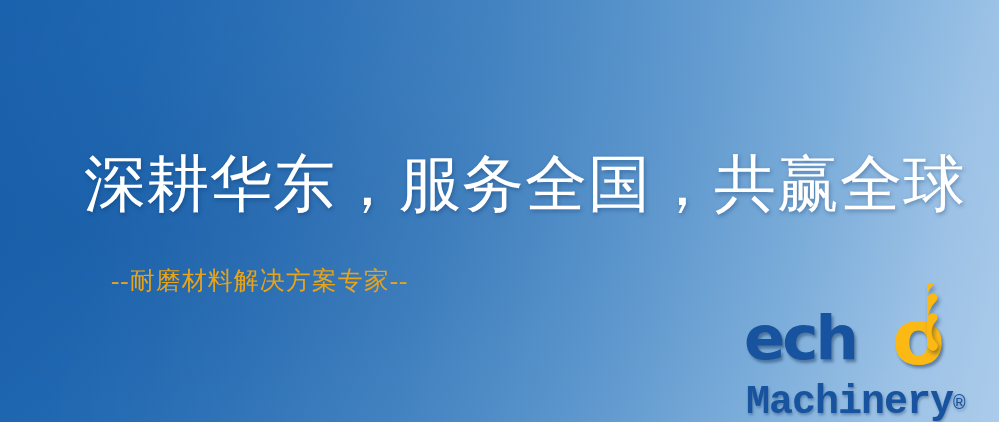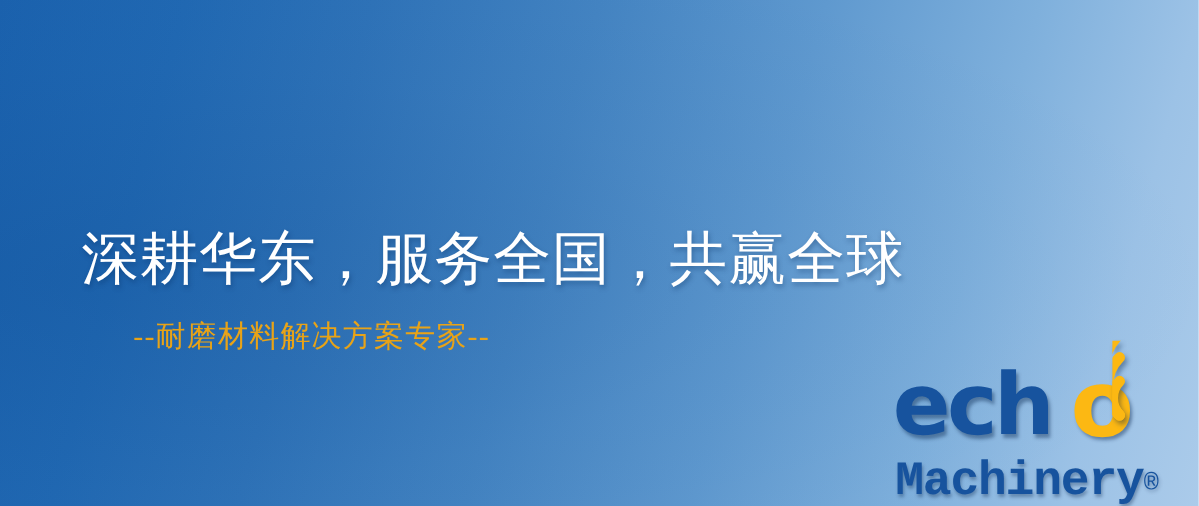--- a/index.html
+++ b/index.html
@@ -26,30 +26,29 @@
   
   #banner .bg-sheen {
     position: absolute;
     inset: 0;
     background: radial-gradient(130% 100% at 8% 55%, rgba(10,70,140,0.22) 0%, rgba(10,70,140,0.05) 42%, rgba(255,255,255,0.0) 72%);
     pointer-events: none;
   }
 
   .headline {
     position: absolute;
-    left: 68px;
+    left: 84px;
     top: 152px;
     font-family: "Liberation Serif", "DejaVu Serif", serif;
-    font-size: 48px;
+    font-size: 62px;
     line-height: 1.05;
     color: #ffffff;
     letter-spacing: 1px;
     white-space: nowrap;
     text-shadow: 1px 2px 4px rgba(0,40,90,0.35);
-    margin-top: 40px;
   }
 
   .subhead {
     position: absolute;
     left: 86px;
     top: 266px;
     font-family: "Liberation Serif", "DejaVu Serif", serif;
     font-size: 25px;
     line-height: 1.2;
     color: #e8a317;
@@ -71,21 +70,21 @@
     left: 0;
     top: 0;
     width: 257px;
     height: 80px;
   }
   .logo-echo {
     position: absolute;
     left: 2px;
     top: 2px;
     font-family: "DejaVu Sans", sans-serif;
-    font-size: 71px;
+    font-size: 61px;
     font-weight: bold;
     color: #17539e;
     letter-spacing: -3px;
     line-height: 80px;
     text-shadow: 2px 3px 3px rgba(0,30,70,0.40);
   }
   .logo-o {
     position: absolute;
     left: 150px;
     top: 2px;

